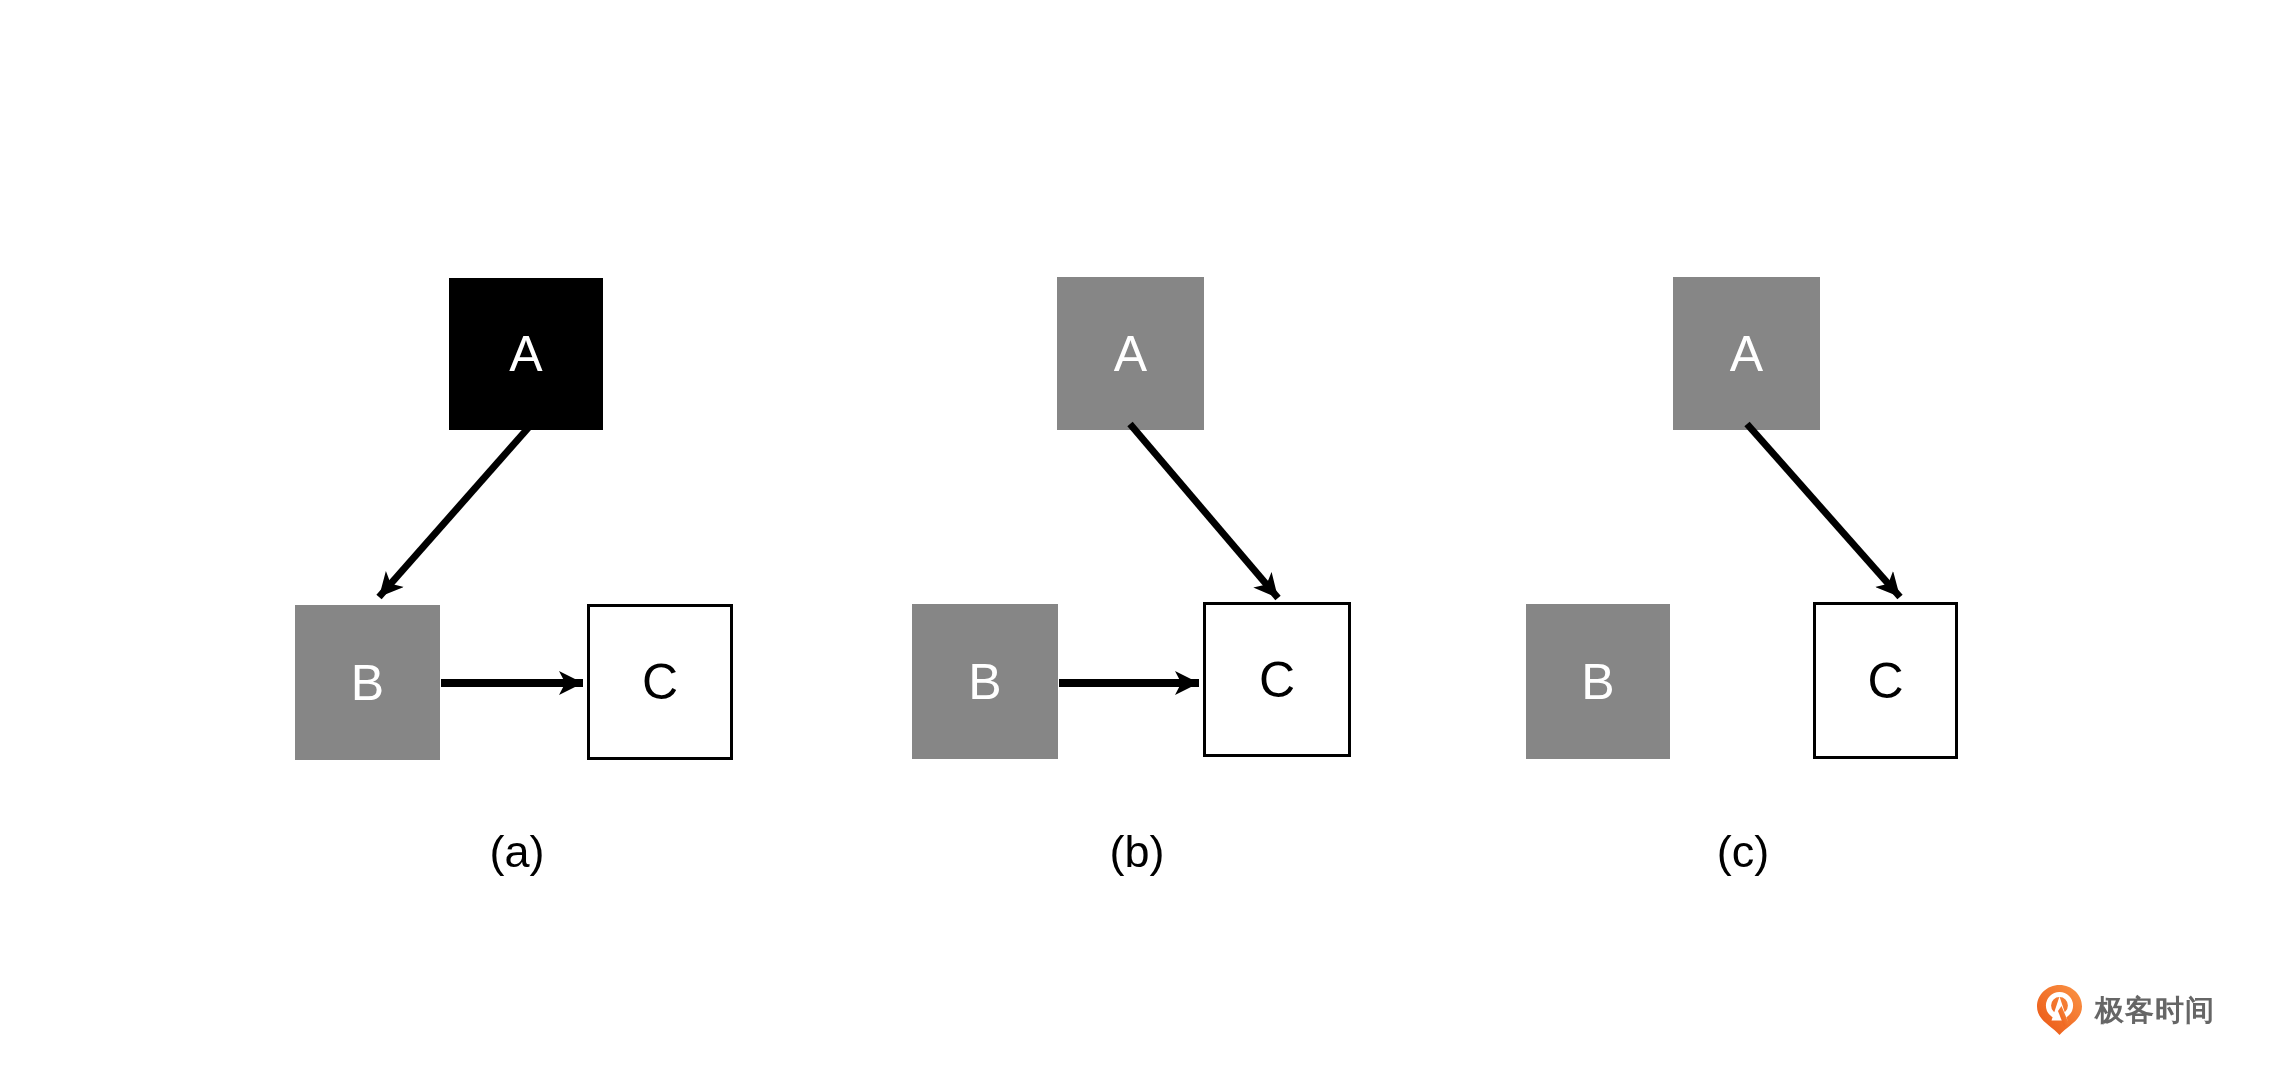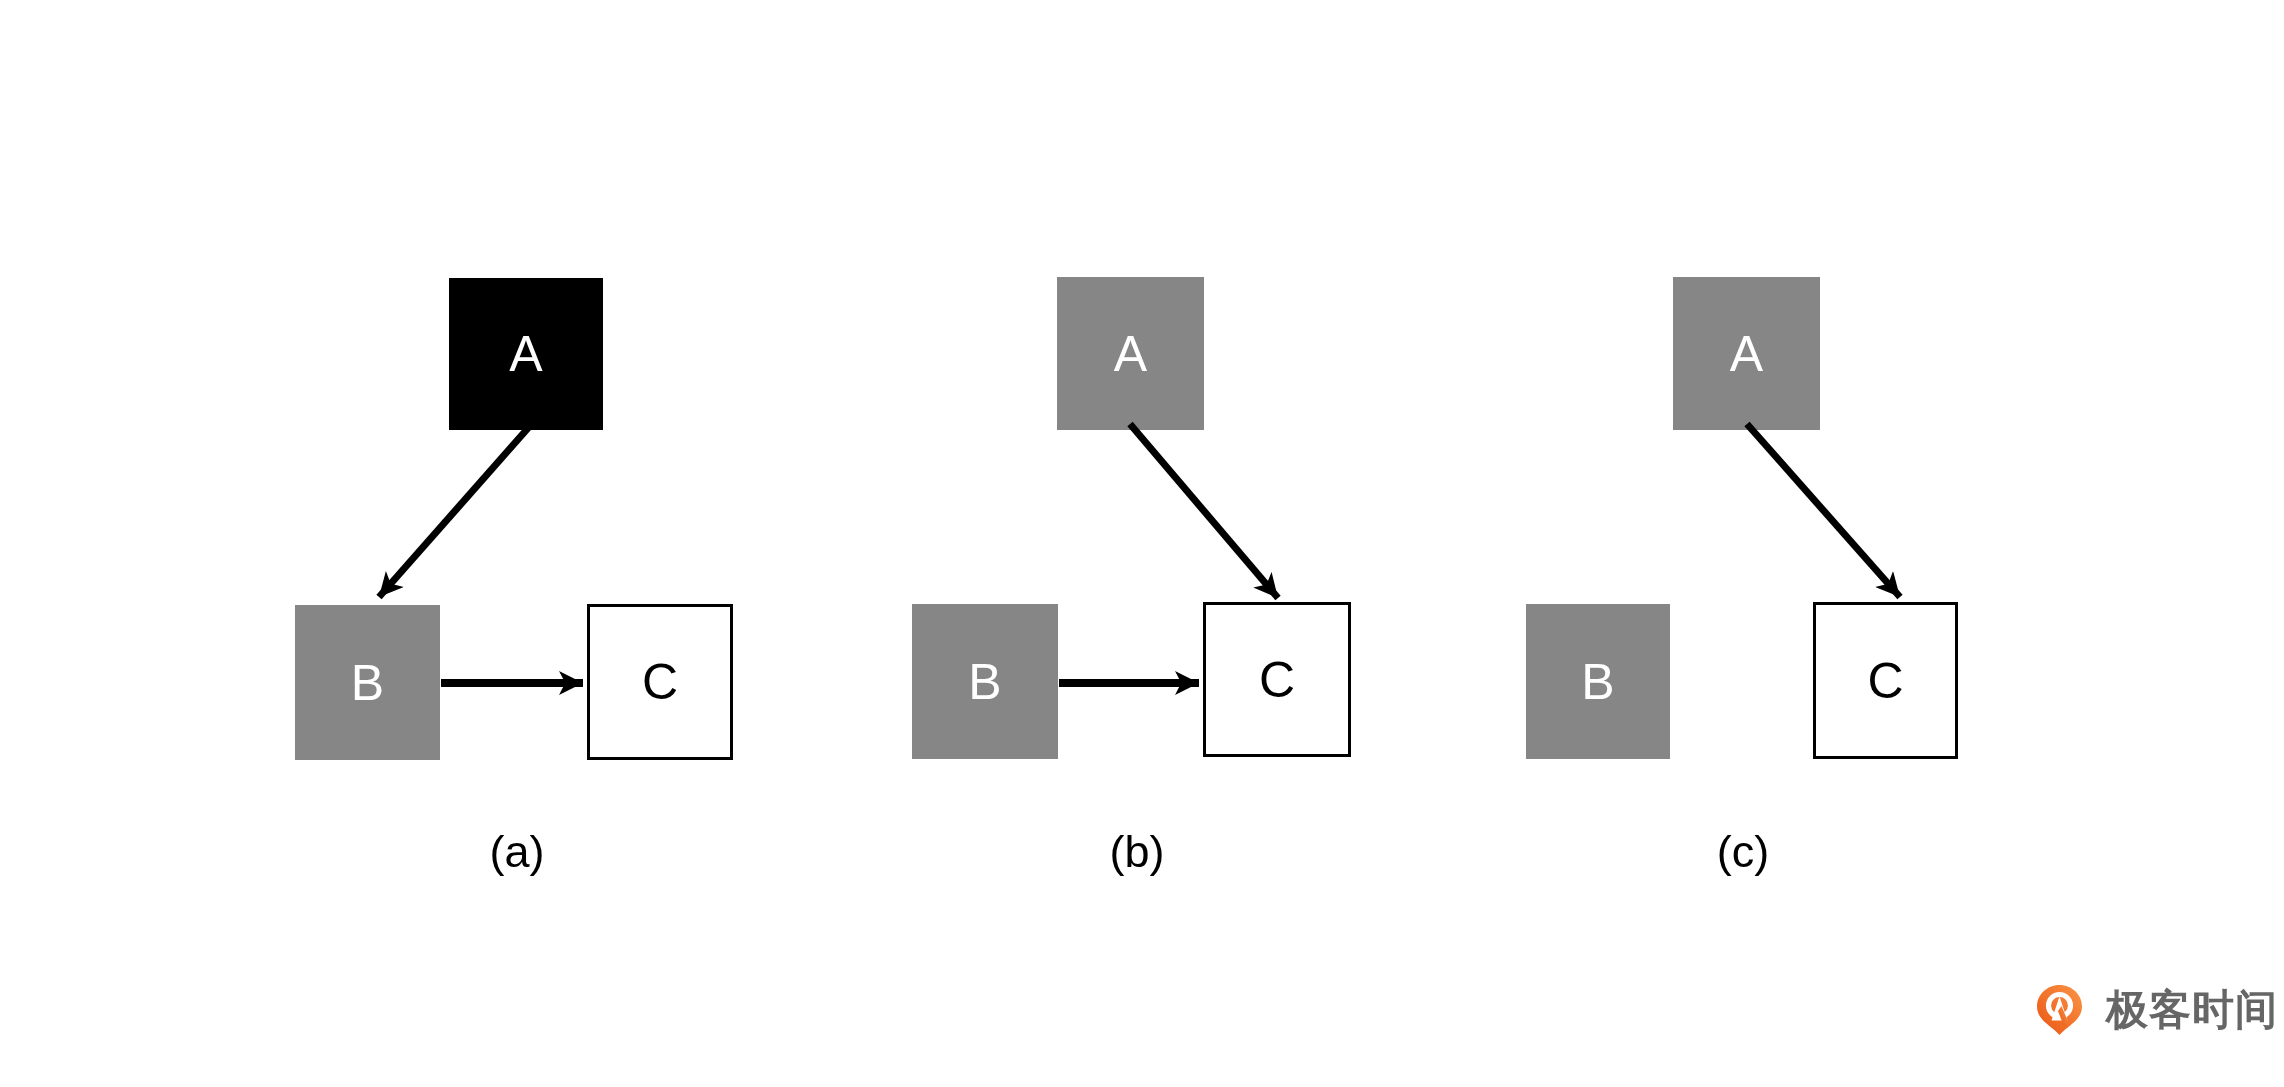--- a/index.html
+++ b/index.html
@@ -39,22 +39,22 @@
     width: 2284px; height: 1087px;
     pointer-events: none;
   }
   #logo {
     position: absolute;
     left: 2036px; top: 984px;
     display: flex;
     align-items: center;
   }
   #logo .logo-text {
-    margin-left: 23px;
-    font-size: 42px;
+    margin-left: 12px;
+    font-size: 29px;
     font-weight: 600;
     color: #666666;
     letter-spacing: 1px;
     line-height: 52px;
     white-space: nowrap;
   }
 </style>
 </head>
 <body>
 

